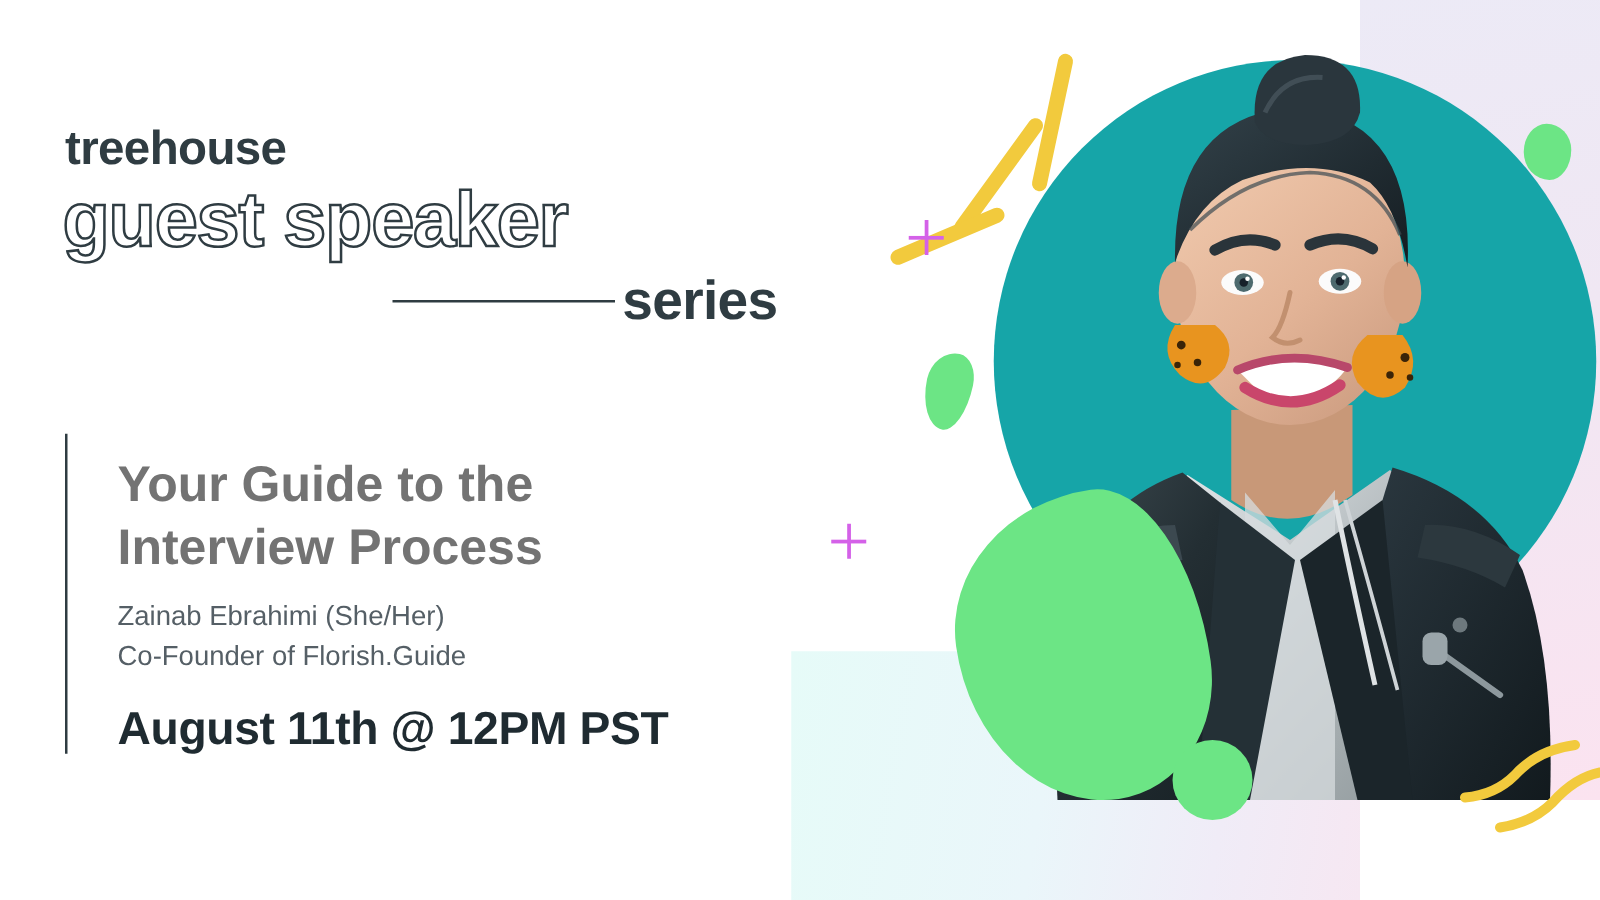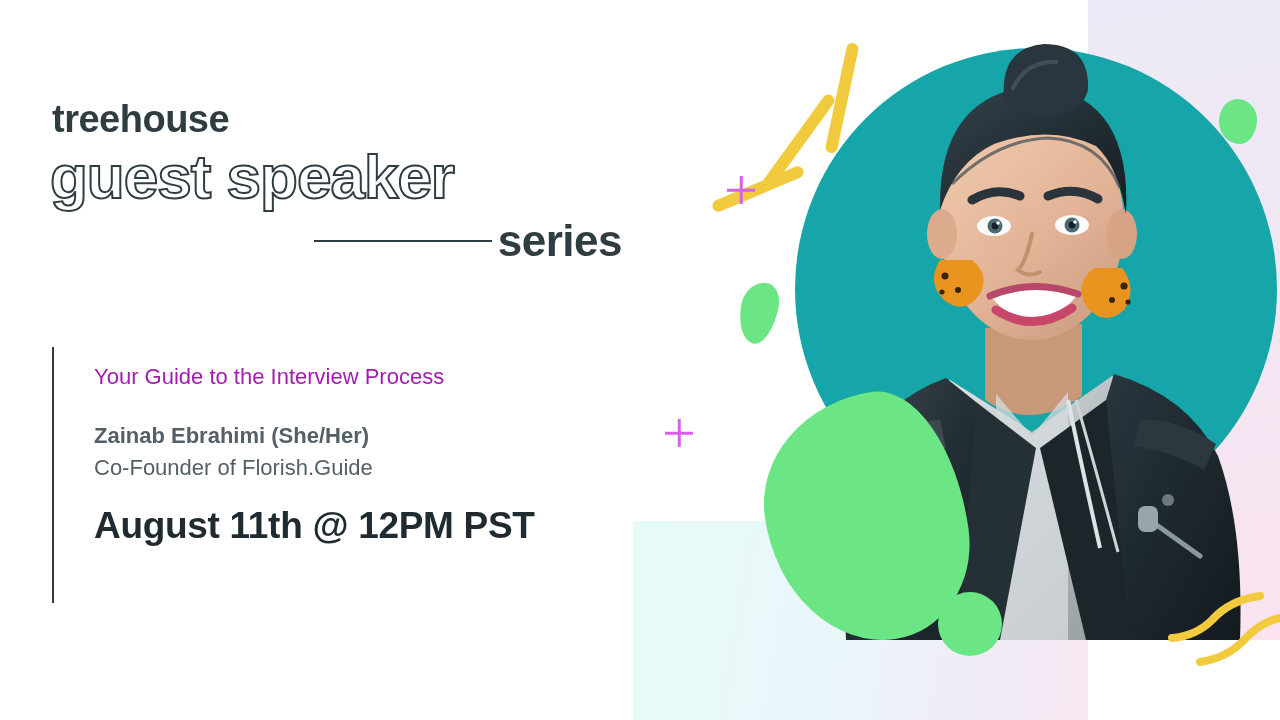--- a/index.html
+++ b/index.html
@@ -135,35 +135,35 @@
     left:52px; top:347px;
     height:256px;
     border-left:2px solid #2f3c42;
     padding-left:40px;
     box-sizing:border-box;
     display:flex;
     flex-direction:column;
     justify-content:flex-start;
   }
   #talk-title{
-    font-size:22px;
-    font-weight:400;
-    color:#a21caf;
+    font-size:40px;
+    font-weight:700;
+    color:#737373;
     line-height:1.26;
     margin:16px 0 0 0;
     max-width:440px;
   }
   #speaker-name,#speaker-role{
     font-size:22px;
     font-weight:400;
     color:#555f66;
     line-height:1.45;
     margin:0;
   }
-  #speaker-name{margin-top:29px;font-weight:bold;}
+  #speaker-name{margin-top:13px;}
   #event-datetime{
     font-size:37px;
     font-weight:700;
     color:#1f2b31;
     letter-spacing:-0.3px;
     line-height:1;
     margin-top:23px;
     text-align:center;
   }
 </style>

